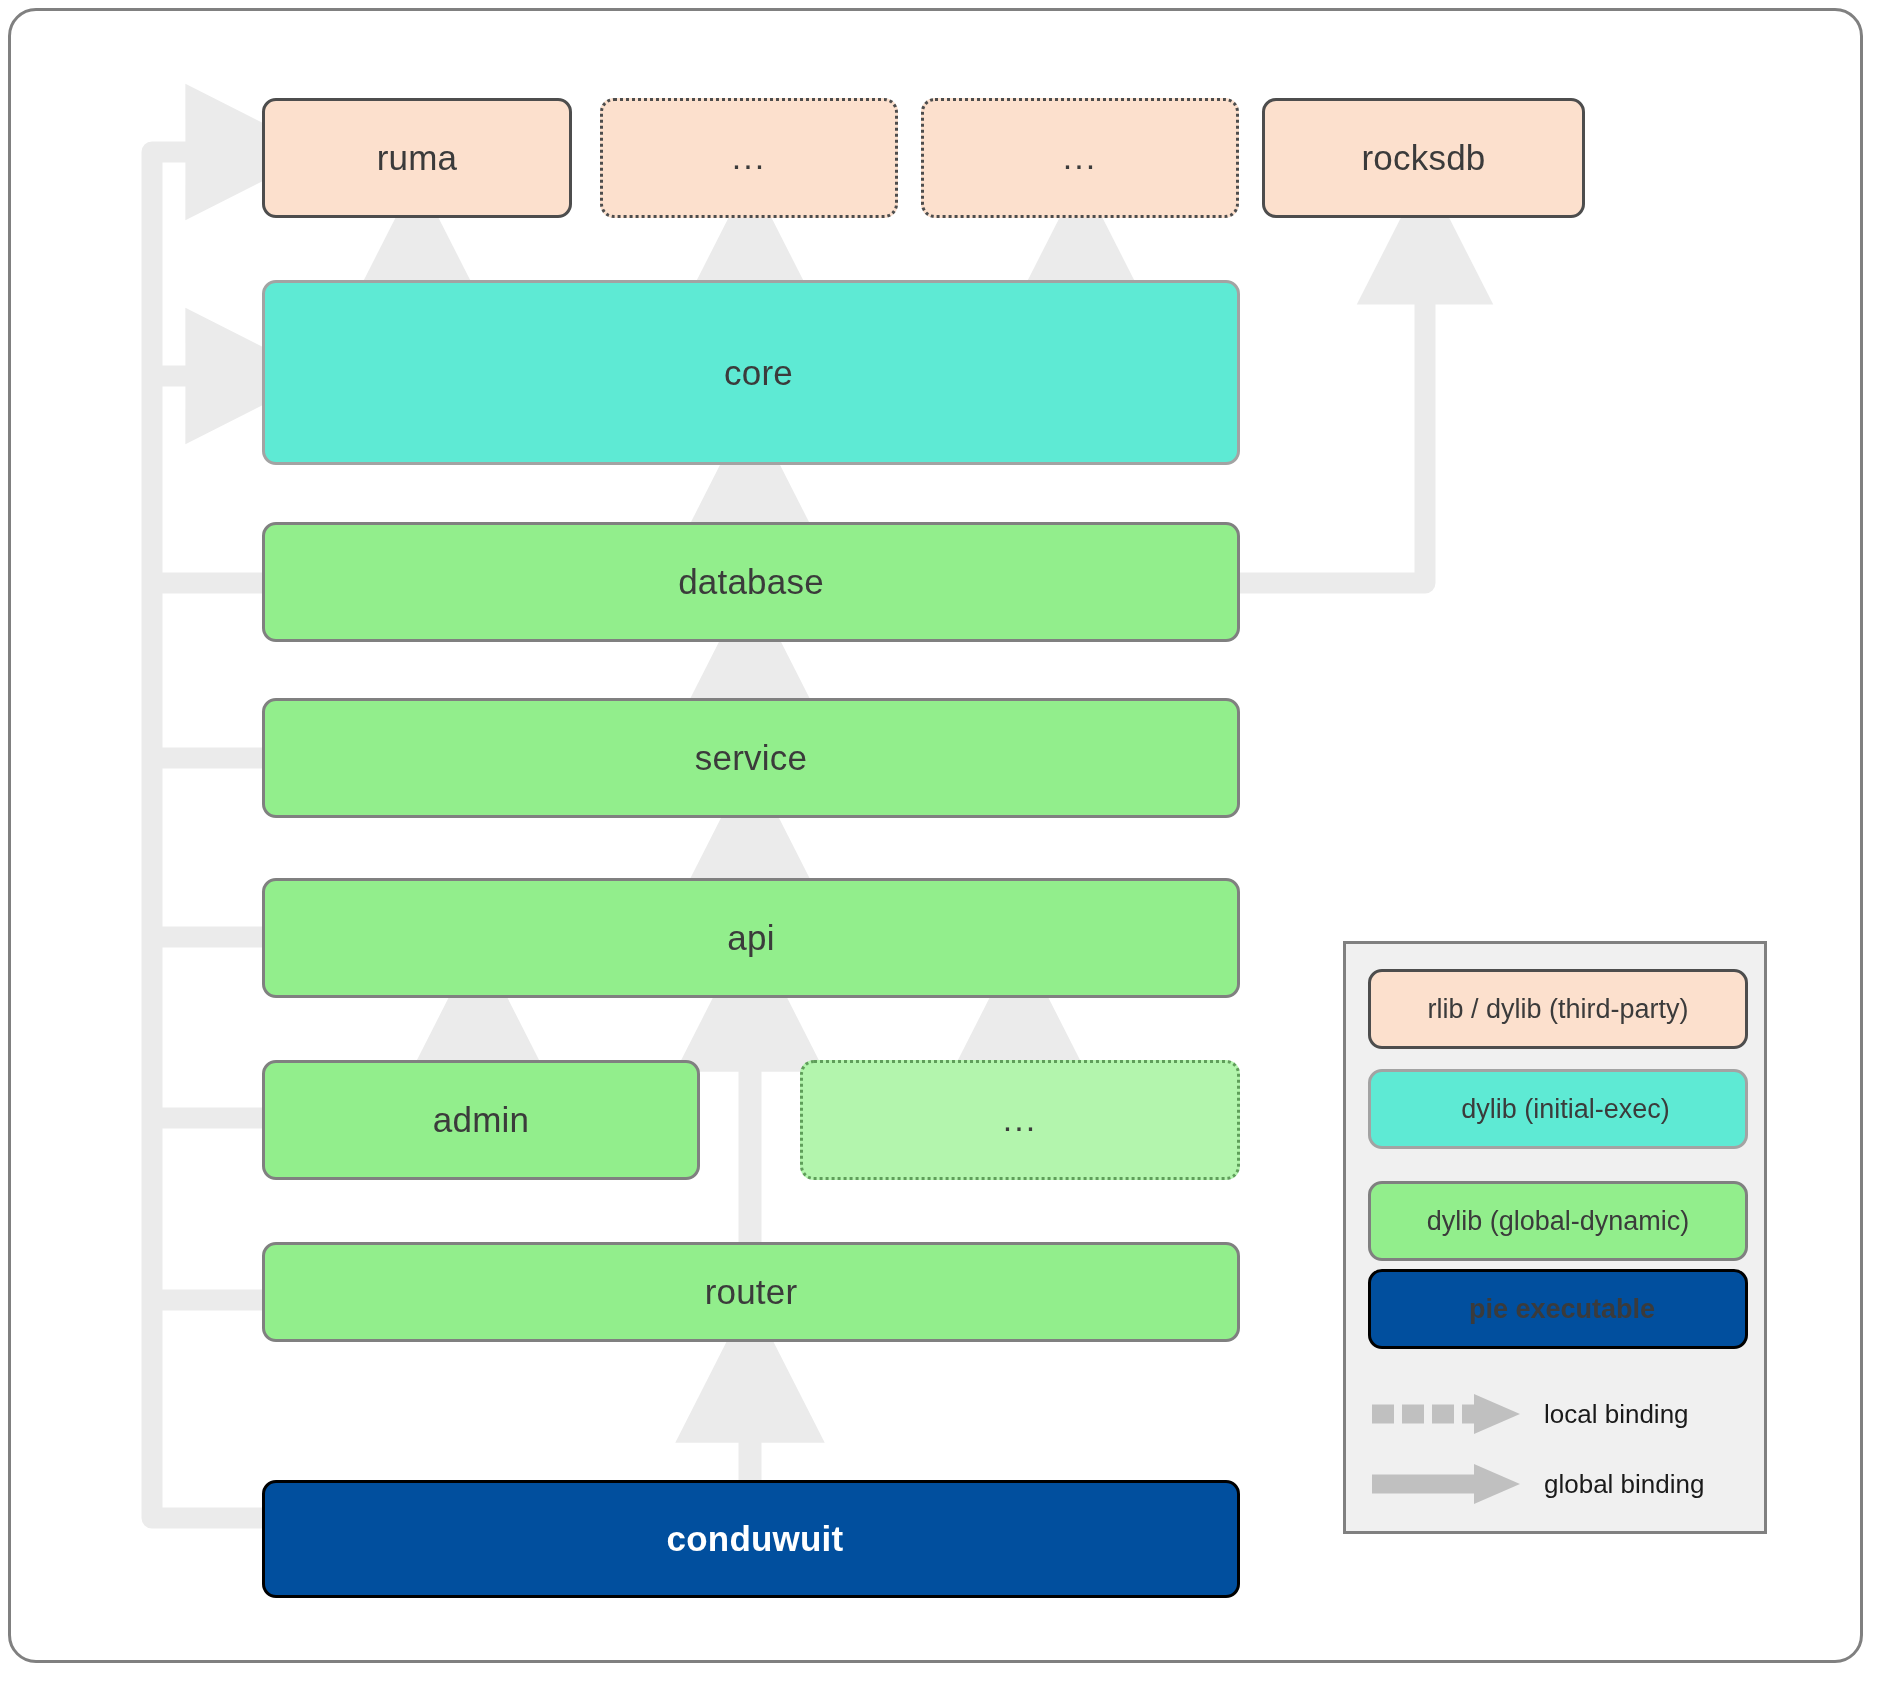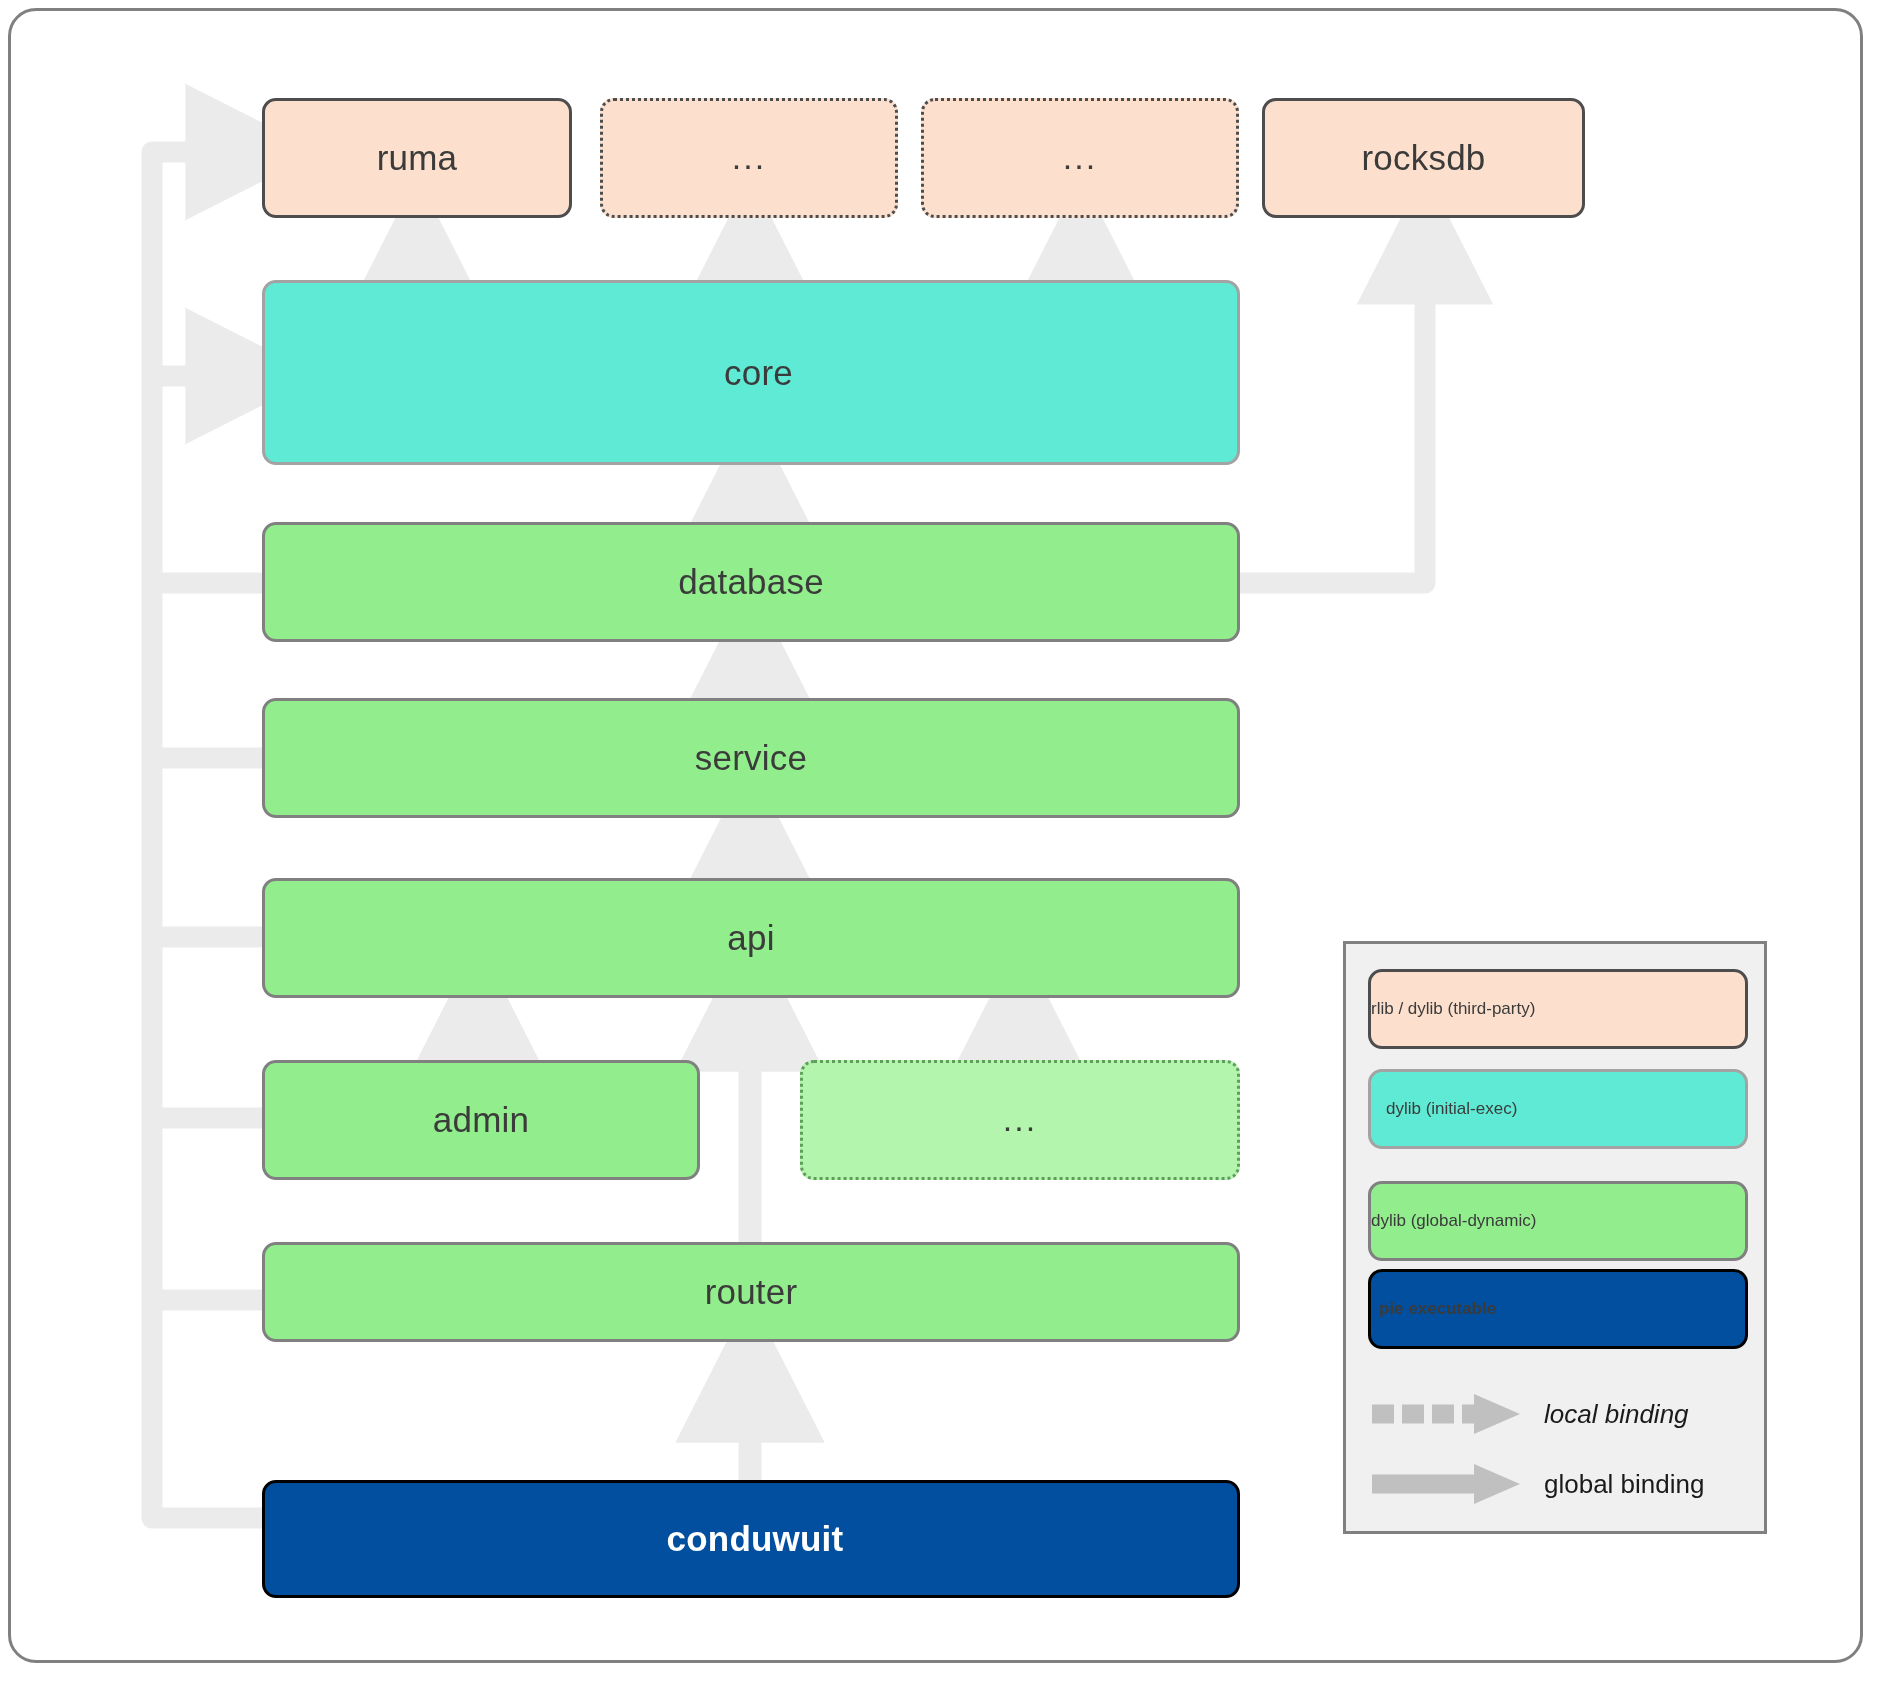--- a/index.html
+++ b/index.html
@@ -92,23 +92,23 @@
     border: 3px solid #808080;
   }
   .lg-box {
     position: absolute;
     left: 22px;
     width: 380px;
     height: 80px;
     box-sizing: border-box;
     display: flex;
     align-items: center;
-    justify-content: flex-start;
+    justify-content: center;
     border-radius: 14px;
-    font-size: 17px;
+    font-size: 27px;
     color: #3b3b3b;
   }
   .lg-row {
     position: absolute;
     left: 22px;
     width: 380px;
     height: 60px;
     display: flex;
     align-items: center;
   }
@@ -241,21 +241,21 @@
     </div>
 
     <div class="lg-box n-global" style="top:237px;">
       <span>dylib (global-dynamic)</span>
     </div>
 
     <div class="lg-box n-pie" style="top:325px;">
       <span>pie executable</span>
     </div>
 
-    <div class="lg-row" style="top:440px;font-style:italic;">
+    <div class="lg-row" style="top:440px;">
       <div class="lg-arrow-cell">
         <svg width="160" height="46" viewBox="0 0 160 46" xmlns="http://www.w3.org/2000/svg">
           <line x1="4" y1="23" x2="108" y2="23" stroke="#c0c0c0" stroke-width="19" stroke-dasharray="22 8"></line>
           <path d="M106,3 L152,23 L106,43 Z" fill="#c0c0c0"></path>
         </svg>
       </div>
       <span class="lg-label">local binding</span>
     </div>
 
     <div class="lg-row" style="top:510px;">

